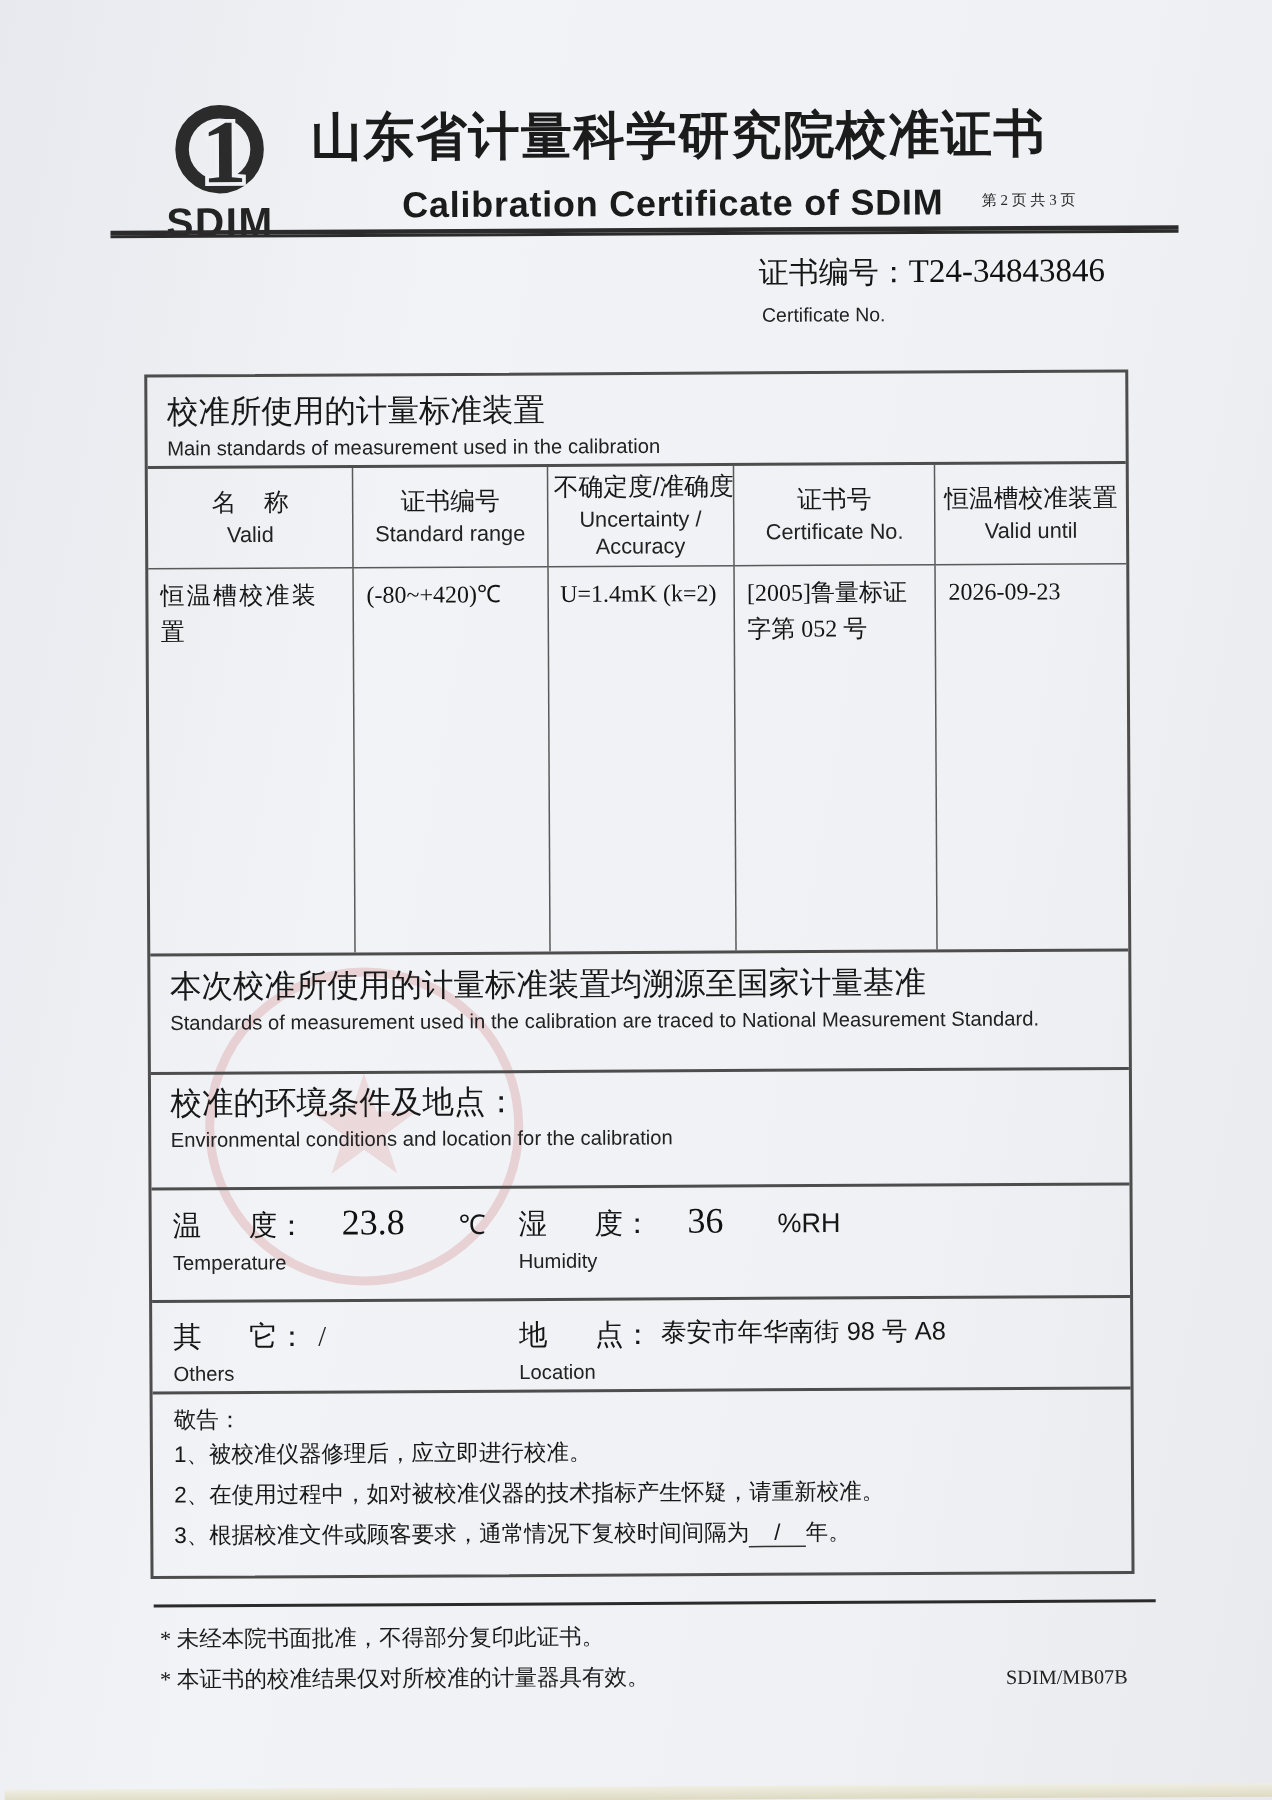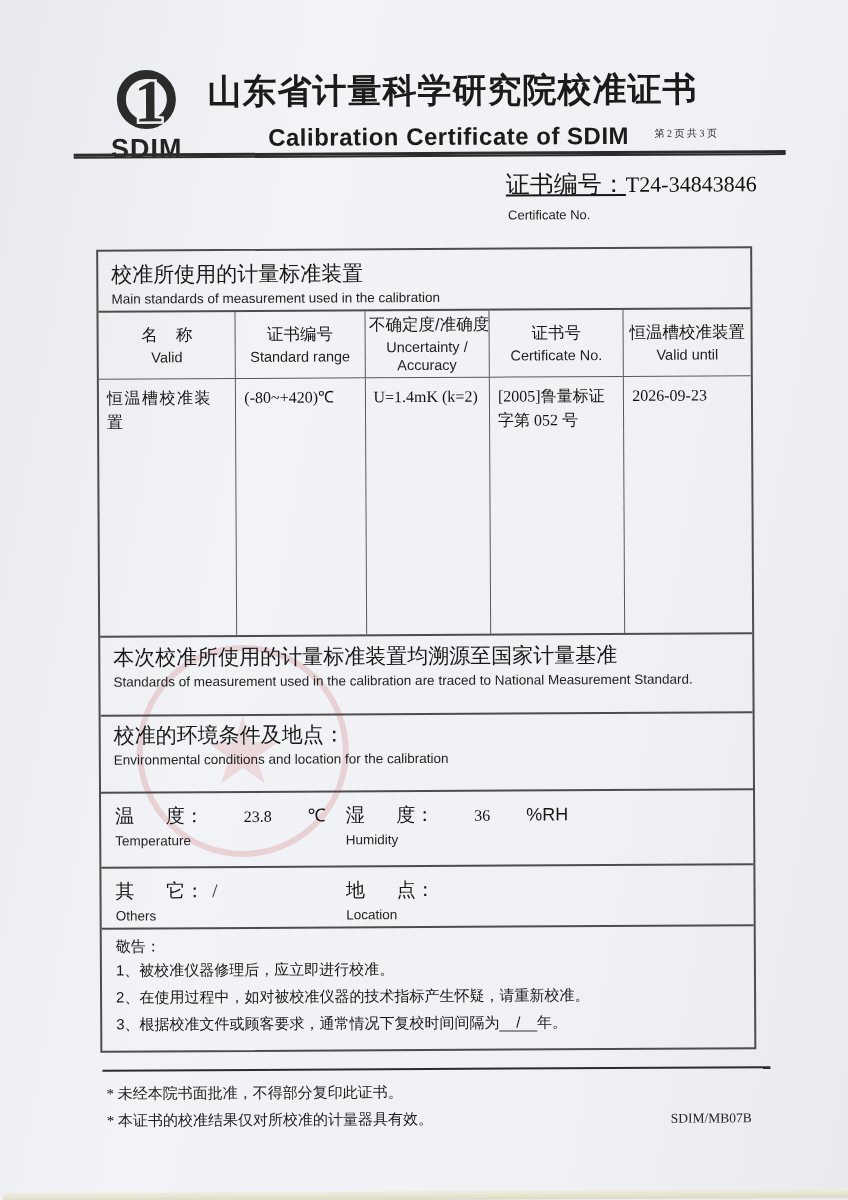--- a/index.html
+++ b/index.html
@@ -23,21 +23,21 @@
     letter-spacing:1px; color:#1b1b1b; white-space:nowrap; }
   .title-en { font-size:24px; font-weight:bold; color:#1b1b1b; margin-top:9px; letter-spacing:0.5px; }
   .page-info { position:absolute; left:645px; top:128px; font-family:"Liberation Serif", serif;
     font-size:10px; white-space:pre; color:#2a2a2a;margin-left:12px; }
   .rule-double { position:absolute; left:76px; top:152px; width:712px; height:4px;
     border-top:3px solid #2b2b2b; border-bottom:2px solid #2b2b2b; }
 
   
   .cert-block { position:absolute; left:508px; top:169px; }
   .cert-line1 { white-space:nowrap; }
-  .cert-label-cn { font-size:24px; color:#161616;text-decoration:underline; }
+  .cert-label-cn { font-size:20px; color:#161616; }
   .cert-number { font-family:"Liberation Serif", serif; font-size:22px; color:#111; }
   .cert-label-en { font-size:13px; color:#222; margin-top:7px; margin-left:2px; }
 
   
   .mainbox { position:absolute; left:98px; top:248px; width:656px; border:2px solid #4d4d4d; }
   .sec { border-bottom:2px solid #4d4d4d; background:transparent; position:relative; }
   .sec:last-child { border-bottom:none; }
   .sec-title-cn { font-size:21px; color:#181818; }
   .sec-title-en { font-size:13.5px; color:#222; margin-top:3px; }
   .sec-pad { padding:9px 13px; }
@@ -62,21 +62,21 @@
   td.cell-name { letter-spacing:1.5px; }
 
   
   .env-row { display:flex; }
   .sec4 { height:75px; }
   .sec5 { height:61px; }
   .env-left { width:37.5%; padding:10px 0 0 14px; }
   .env-right { flex:1; padding:10px 0 0 0; }
   .env-line { white-space:nowrap; }
   .env-label-cn { font-size:19px; white-space:pre; color:#161616; }
-  .env-value { font-family:"Liberation Serif", serif; font-size:16px; color:#111; margin-left:40px; }
+  .env-value { font-family:"Liberation Serif", serif; font-size:24px; color:#111; margin-left:24px; }
   .env-unit { font-size:18px; margin-left:36px; color:#161616; }
   .env-label-en { font-size:13.5px; color:#222; margin-top:4px; }
   .loc-flex { display:flex; }
   .loc-value { font-size:17px; color:#161616; line-height:1.45; margin-left:6px; }
   .others-value { font-family:"Liberation Serif", serif; font-size:19px; margin-left:8px; }
 
   
   .sec6 { height:121px; padding:8px 14px; }
   .notice-title { font-size:15px; color:#181818; }
   .notice-item { font-size:15px; color:#181818; line-height:1.82; }
@@ -212,20 +212,21 @@
           </div>
           <div class="env-label-en">Others</div>
         </div>
         <div class="env-right">
           <div class="loc-flex">
             <div>
               <span class="env-label-cn">地      点：</span>
               <div class="env-label-en">Location</div>
             </div>
             <div class="loc-value">
+              <div>泰安市年华南街 98 号 A8</div>
             </div>
           </div>
         </div>
       </div>
     </div>
 
     <div class="sec sec6">
       <div class="notice-title">敬告：</div>
       <div class="notice-item">1、被校准仪器修理后，应立即进行校准。</div>
       <div class="notice-item">2、在使用过程中，如对被校准仪器的技术指标产生怀疑，请重新校准。</div>

